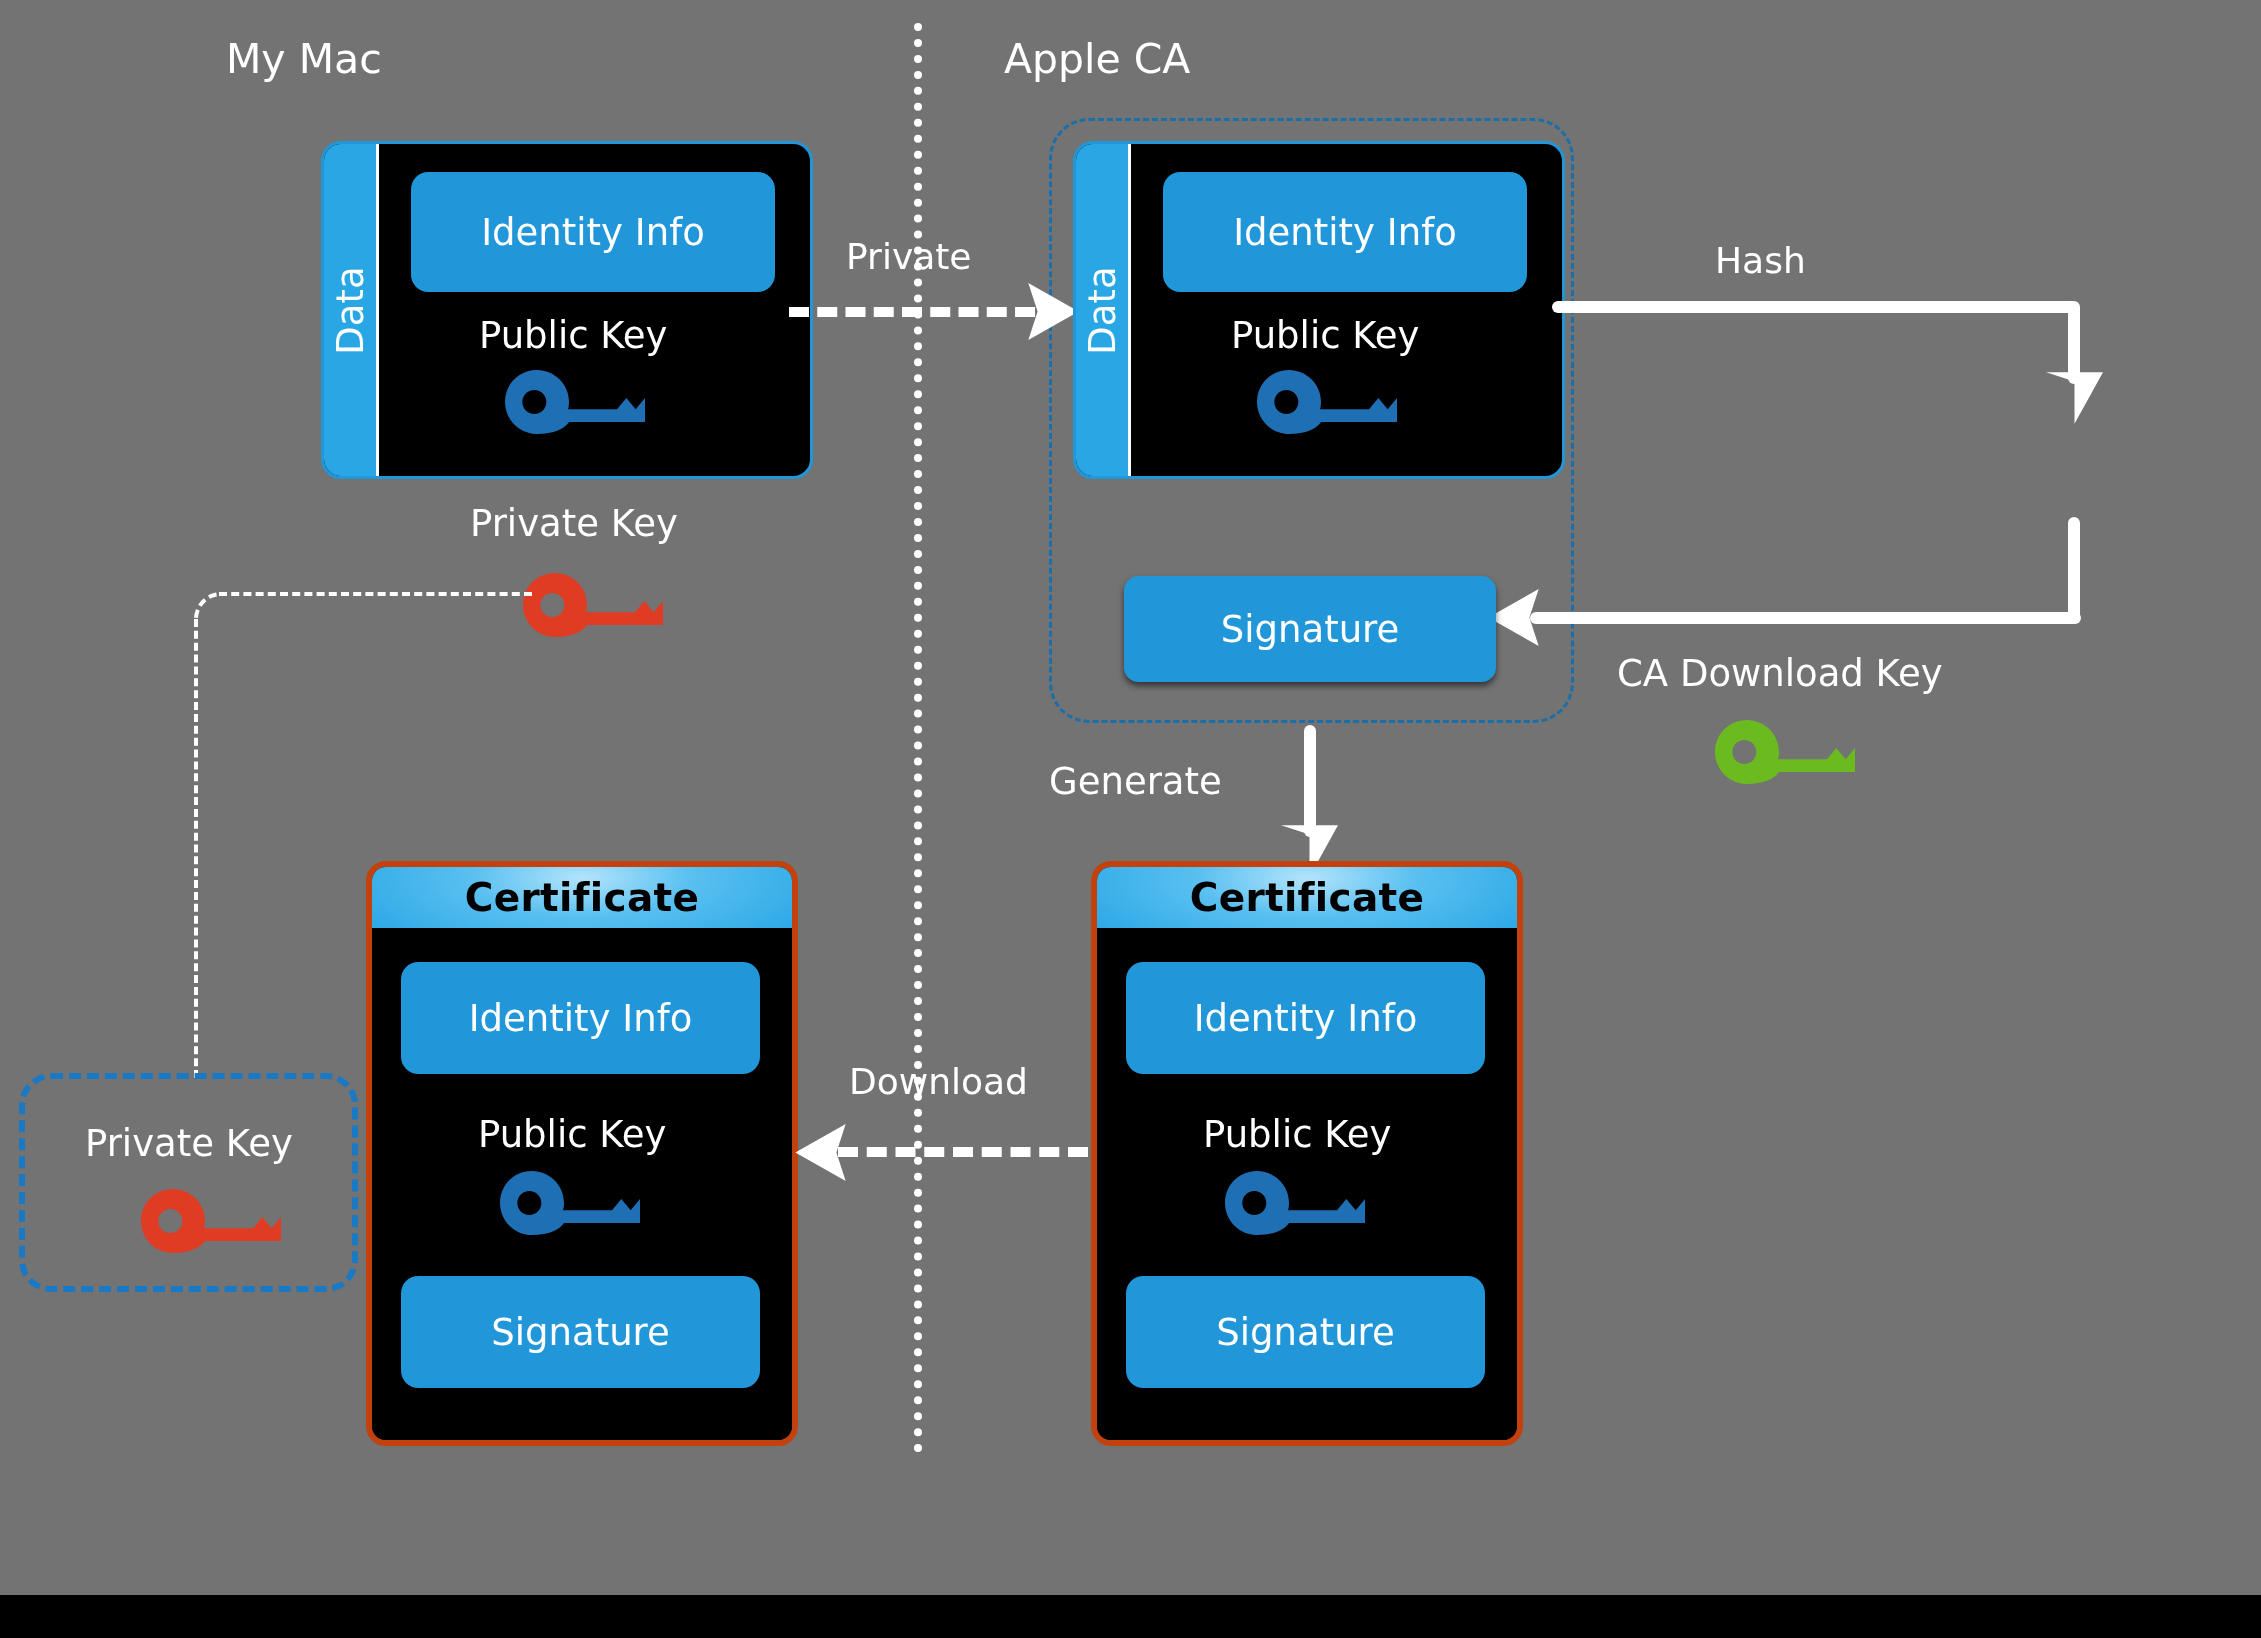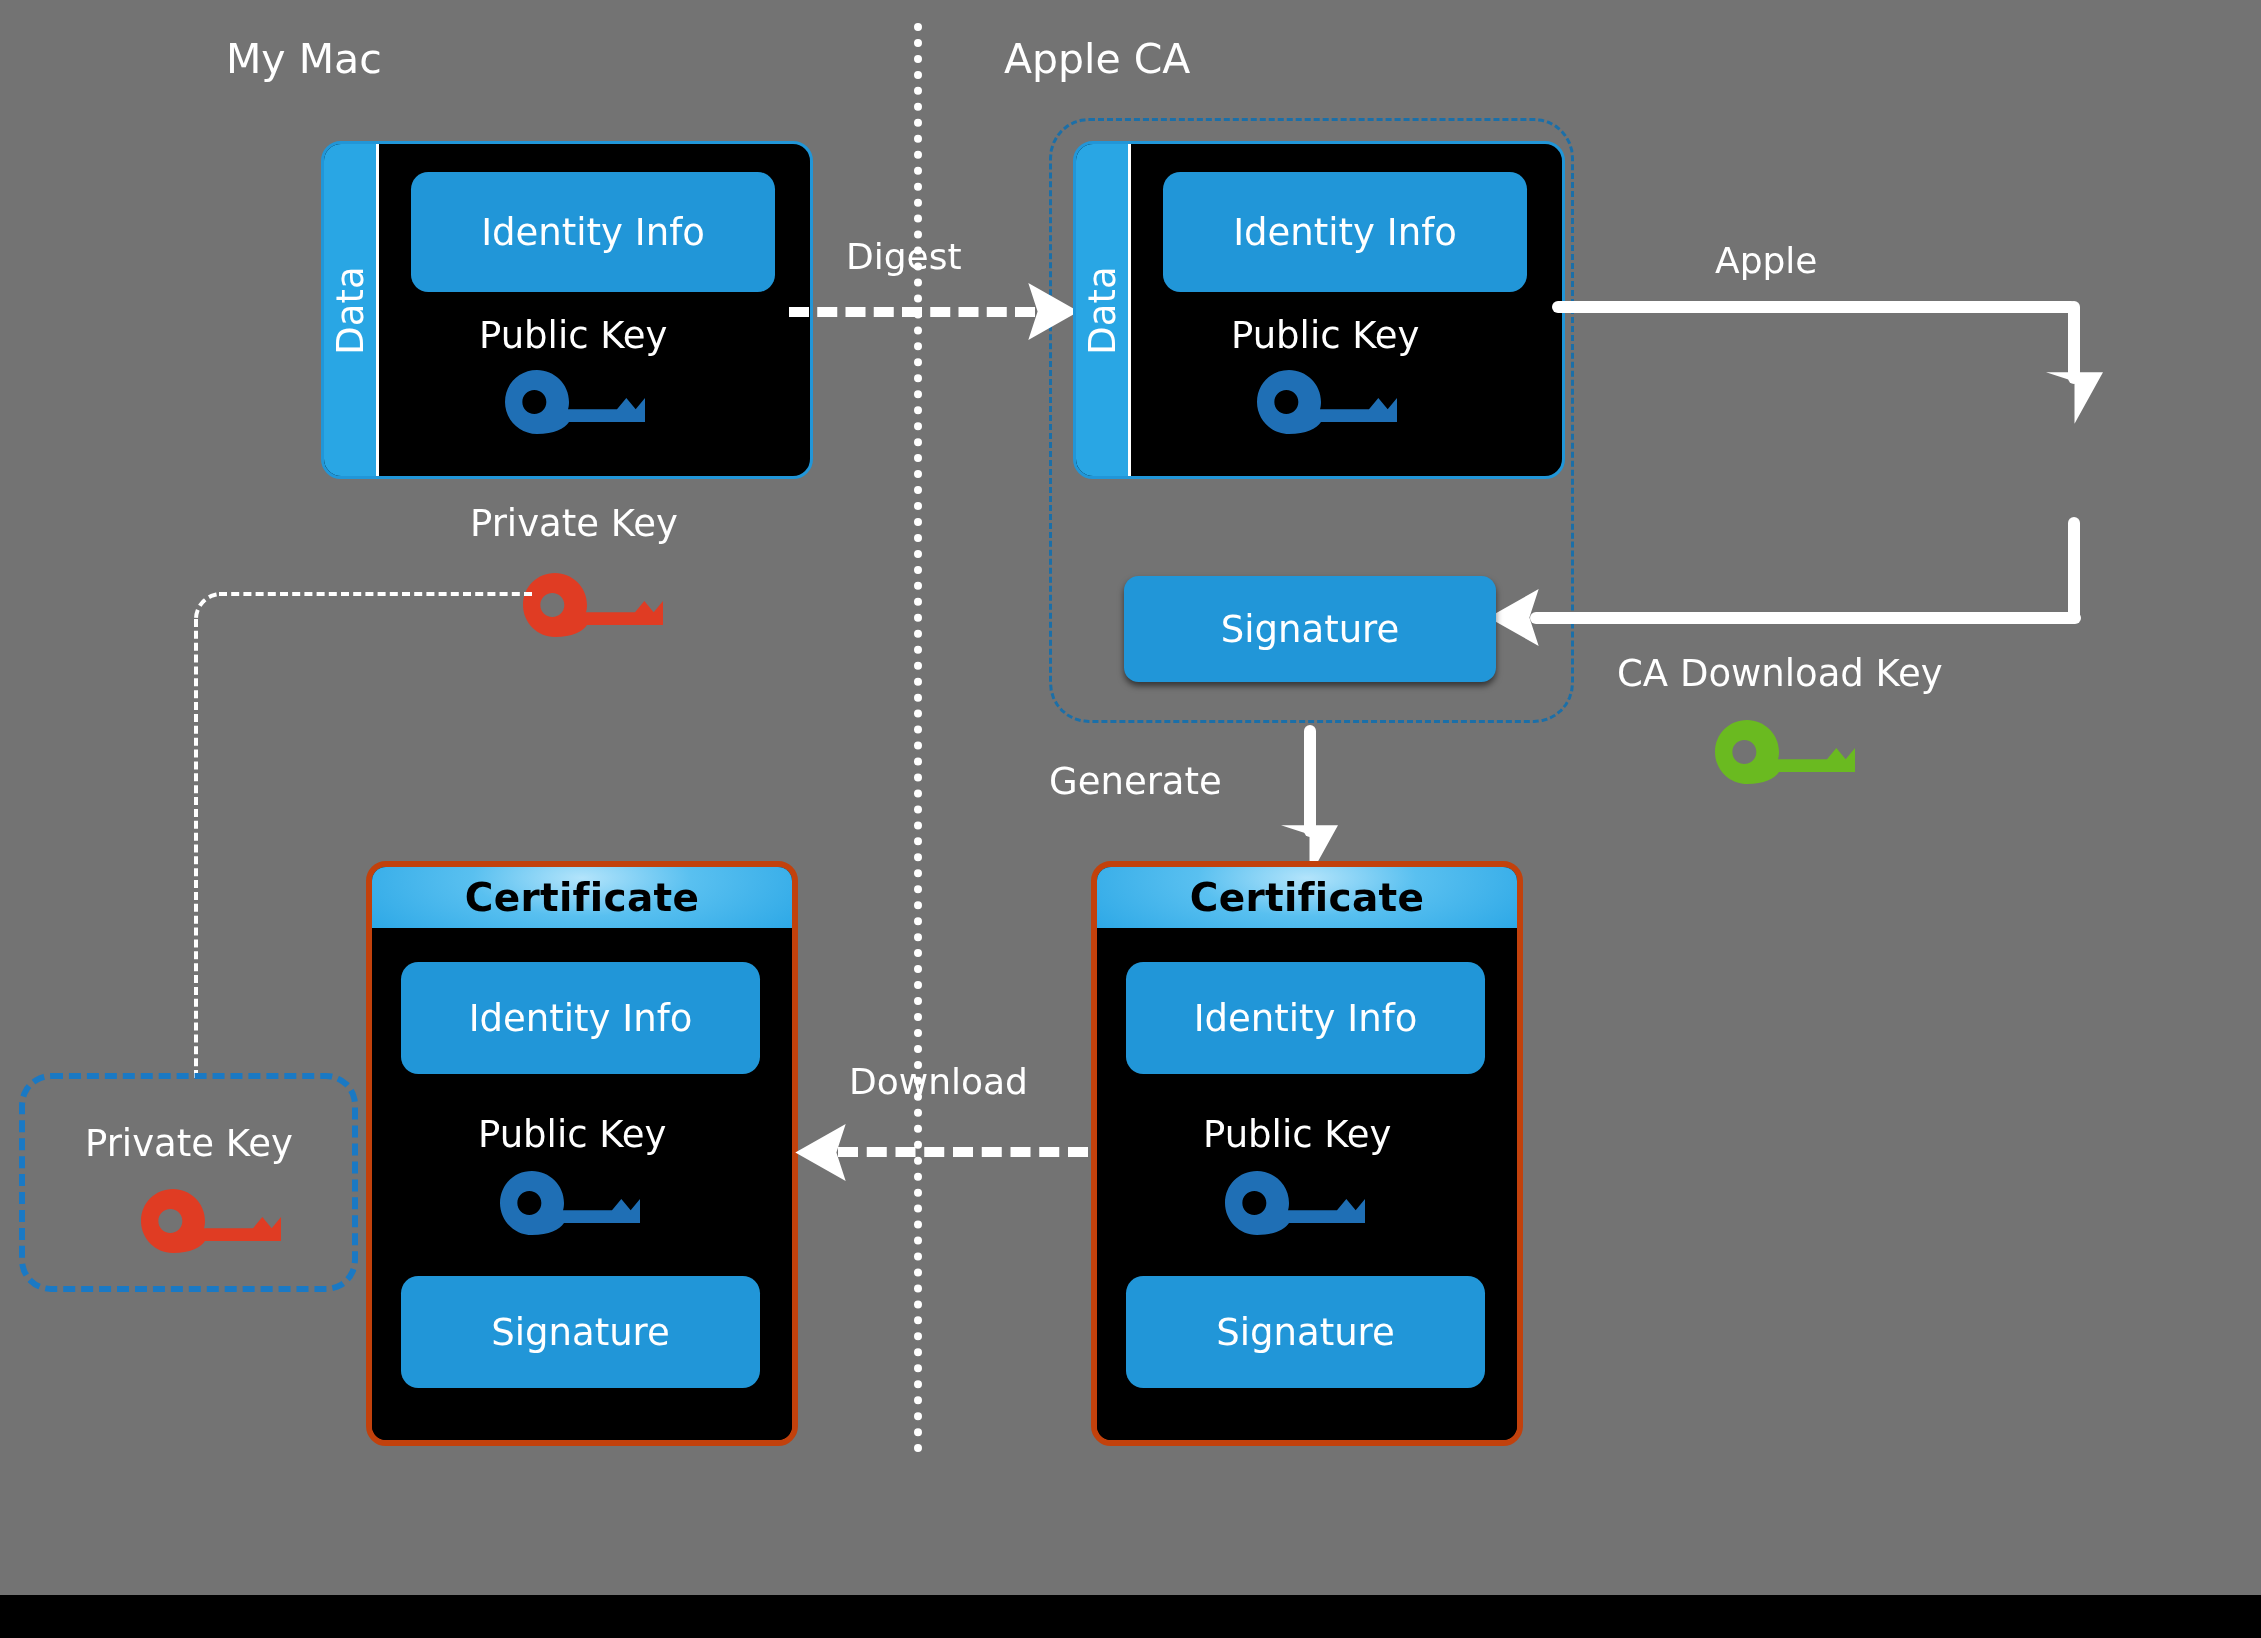--- a/index.html
+++ b/index.html
@@ -154,21 +154,21 @@
 
       <div class="abs lbl" style="left:100px;top:173px;font-size:37px;">Public Key</div>
 
       <svg class="abs key" style="left:126px;top:226px;" width="140" height="64" viewBox="0 0 210 96">
         <path d="M48 0 C74 0 96 21 96 48 C96 52 95.5 56 94.5 59 L168 59 L182 42 L196 59 L210 42 L210 78 L96 78 C89 88 74 96 48 96 C21 96 0 74 0 48 C0 21 21 0 48 0 Z
                  M44 30 C34 30 26 38 26 48 C26 58 34 66 44 66 C54 66 62 58 62 48 C62 38 54 30 44 30 Z" fill="#1f6fb5"></path>
       </svg>
     </div>
   </div>
 
-  <div class="abs lbl" style="left:846px;top:239px;font-size:36px;">Digest</div>
+  <div class="abs lbl" style="left:846px;top:239px;font-size:36px;">Private</div>
 
   <div class="abs flow-dash" style="left:789px;top:307px;width:246px;"></div>
   <svg class="abs" style="left:1028px;top:283px;" width="51" height="57" viewBox="0 0 76 86">
     <path d="M0 0 L76 43 L0 86 L14 43 Z" fill="#ffffff"></path>
   </svg>
 
   <div class="abs data-card" style="left:1073px;top:141px;width:492px;height:338px;">
     <div class="data-spine">
       <span>Data</span>
     </div>
@@ -177,21 +177,21 @@
 
       <div class="abs lbl" style="left:100px;top:173px;font-size:37px;">Public Key</div>
 
       <svg class="abs key" style="left:126px;top:226px;" width="140" height="64" viewBox="0 0 210 96">
         <path d="M48 0 C74 0 96 21 96 48 C96 52 95.5 56 94.5 59 L168 59 L182 42 L196 59 L210 42 L210 78 L96 78 C89 88 74 96 48 96 C21 96 0 74 0 48 C0 21 21 0 48 0 Z
                  M44 30 C34 30 26 38 26 48 C26 58 34 66 44 66 C54 66 62 58 62 48 C62 38 54 30 44 30 Z" fill="#1f6fb5"></path>
       </svg>
     </div>
   </div>
 
-  <div class="abs lbl" style="left:1715px;top:243px;font-size:36px;">Apple</div>
+  <div class="abs lbl" style="left:1715px;top:243px;font-size:36px;">Hash</div>
 
   <div class="abs solid-line" style="left:1552px;top:301px;width:525px;height:12px;border-radius:6px;"></div>
   <div class="abs solid-line" style="left:2068px;top:301px;width:12px;height:83px;border-radius:6px;"></div>
   <svg class="abs" style="left:2046px;top:372px;" width="57" height="52" viewBox="0 0 86 78">
     <path d="M0 0 L86 0 L43 78 L43 14 Z" fill="#ffffff"></path>
   </svg>
 
 
   <div class="abs solid-line" style="left:2068px;top:517px;width:12px;height:106px;border-radius:6px;"></div>
   <div class="abs solid-line" style="left:1530px;top:612px;width:551px;height:12px;border-radius:6px;"></div>

